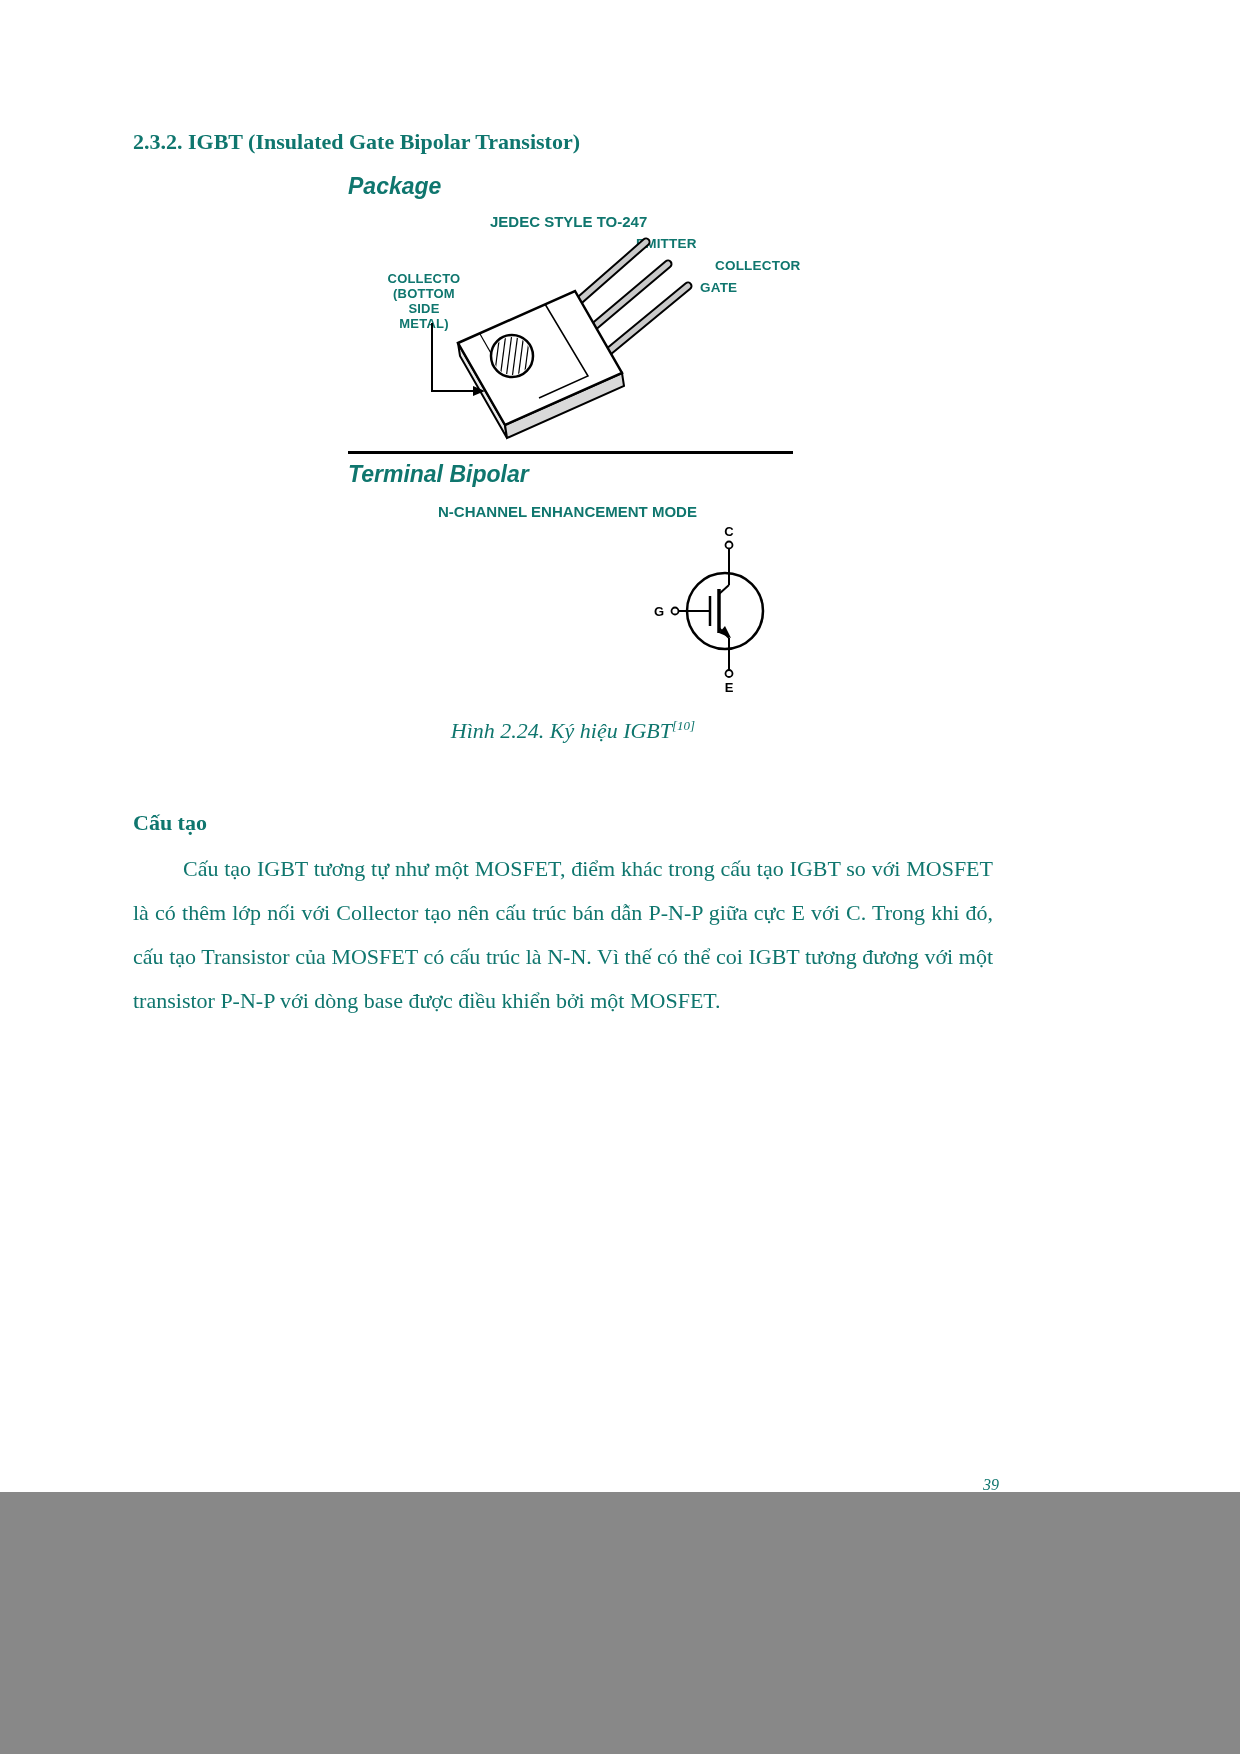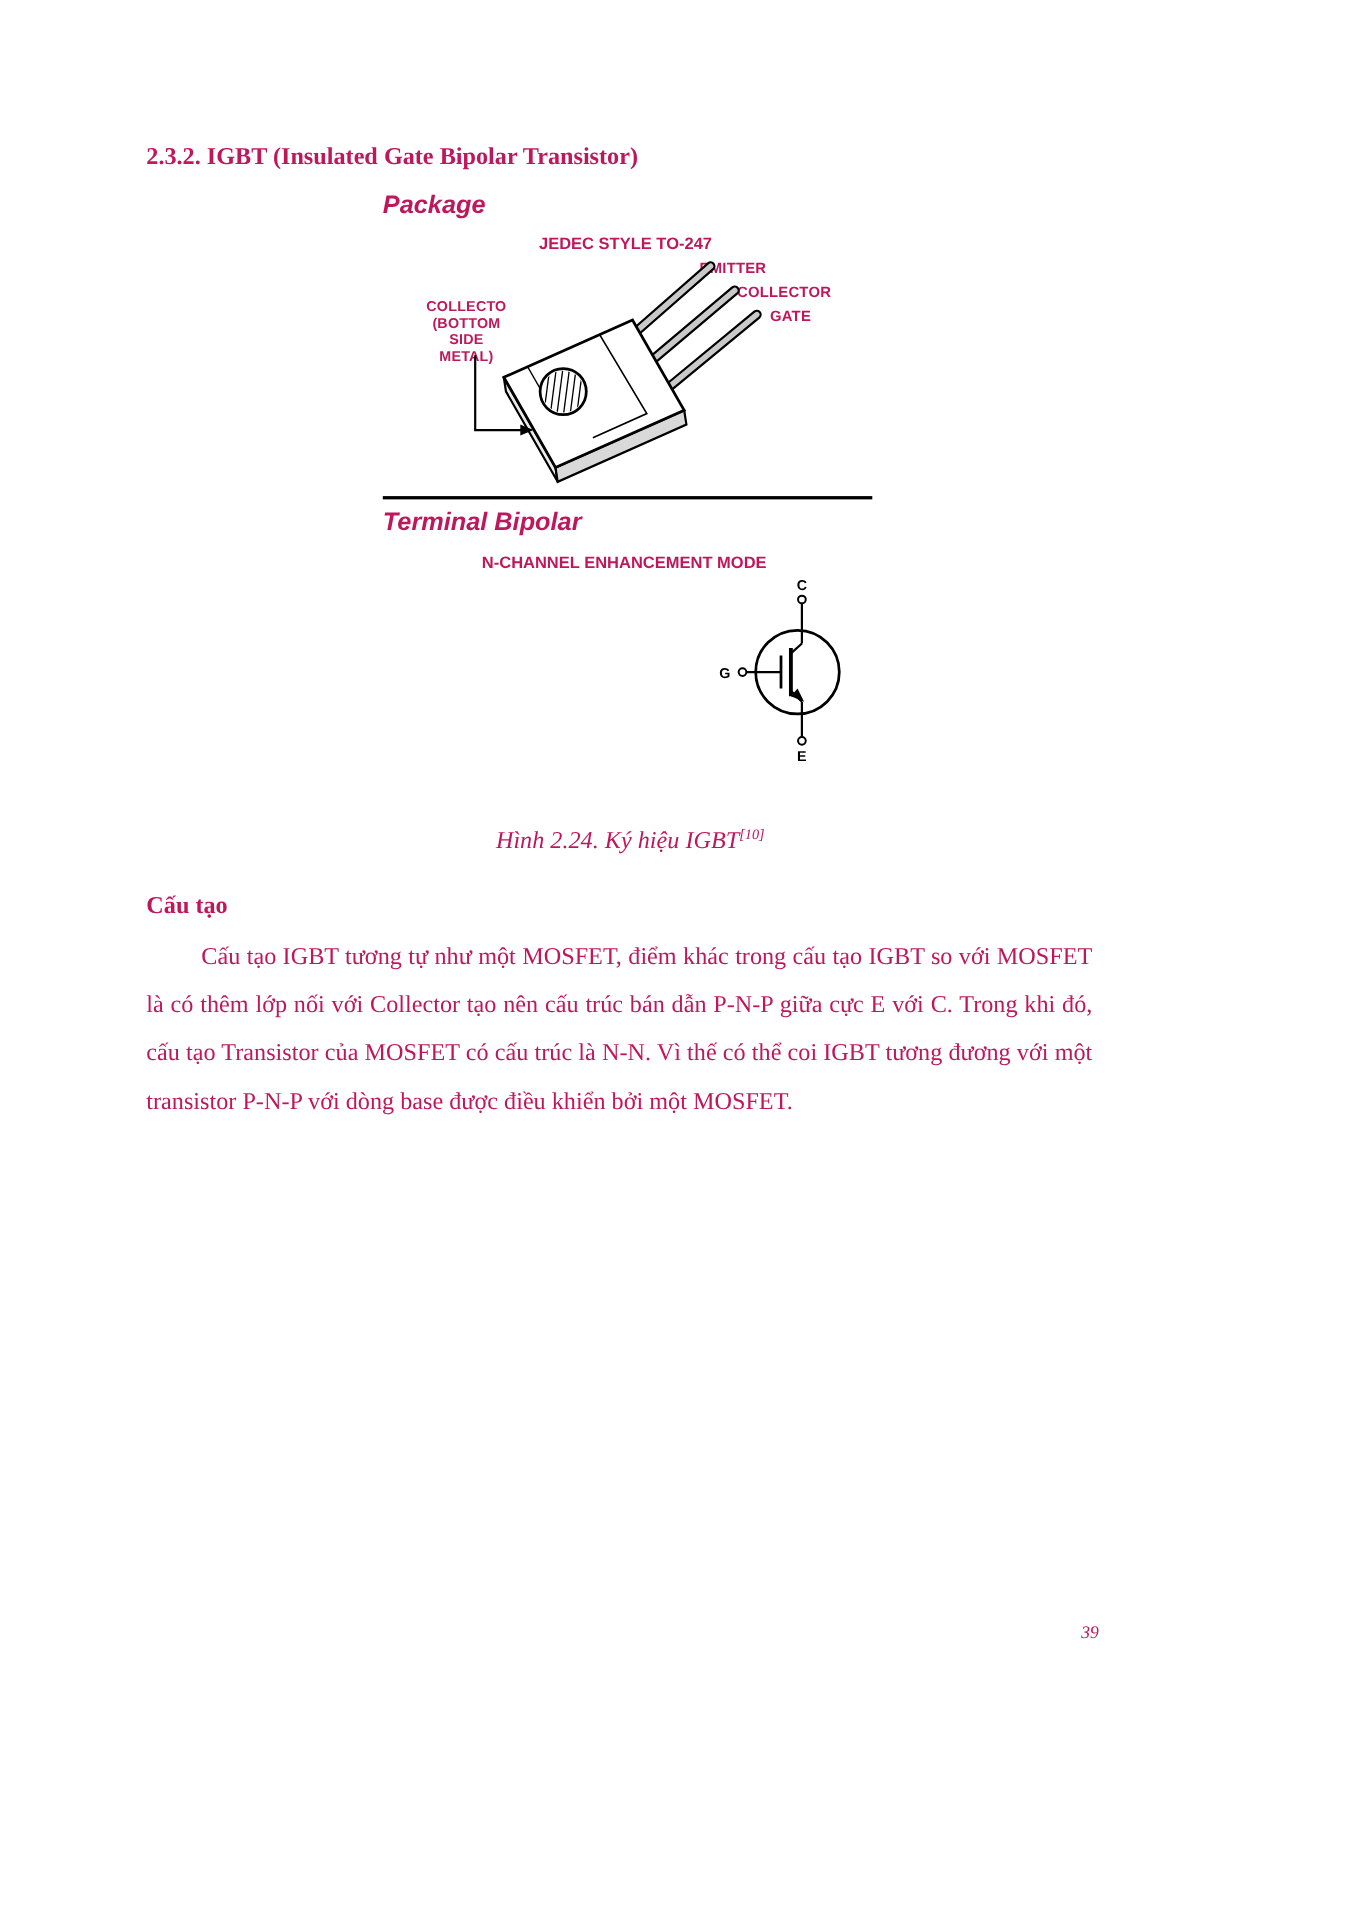--- a/index.html
+++ b/index.html
@@ -1,24 +1,24 @@
 <!DOCTYPE html>
 <html><head>
 <meta charset="utf-8">
 <style>
   * { margin: 0; padding: 0; box-sizing: border-box; }
   html, body { background: #888; }
   .page {
     position: relative;
     width: 1240px;
-    height: 1754px;
+    height: 1492px;
     margin: 0 auto;
     background: #ffffff;
     font-family: "Liberation Serif", serif;
-    color: #be185d;
+    color: #0f766e;
     overflow: hidden;
   }
   .content {
     position: absolute;
     left: 133px;
     top: 128px;
     width: 860px;
   }
   .h-section {
     font-size: 22px;
@@ -43,21 +43,21 @@
     font-family: "Liberation Sans", sans-serif;
     font-weight: bold; font-style: italic;
     font-size: 23px;
   }
   .jedec {
     position: absolute; left: 357px; top: 40px;
     font-size: 15px;
   }
   .lbl { position: absolute; font-size: 13.5px; letter-spacing: 0.2px; }
   .lbl-emitter   { left: 503px; top: 63px; }
-  .lbl-collector { left: 537px; top: 85px; }
+  .lbl-collector { left: 537px; top: 85px; padding-left: 45px; }
   .lbl-gate      { left: 567px; top: 107px; }
   .lbl-collecto  {
     left: 243px; top: 98px; width: 96px;
     text-align: center; font-size: 13px; line-height: 15px;
   }
   .pkg-svg { position: absolute; left: 215px; top: 0; }
   .divider {
     position: absolute; left: 215px; top: 278px;
     width: 445px; border-top: 3px solid #000;
   }
@@ -70,21 +70,20 @@
   .mode {
     position: absolute; left: 305px; top: 330px;
     font-size: 15px;
   }
   .igbt-svg { position: absolute; left: 482px; top: 350px; }
   .caption {
     position: absolute; left: 0; top: 545px; width: 880px;
     text-align: center;
     font-style: italic;
     font-size: 22px;
-    margin-top: 33px;
   }
   .caption sup { font-size: 13px; }
   .para {
     font-size: 22px;
     line-height: 2.0;
     text-align: justify;
     text-indent: 50px;
   }
   .para-1 { margin-top: 14px; }
   .para-2 { margin-top: 10px; }

